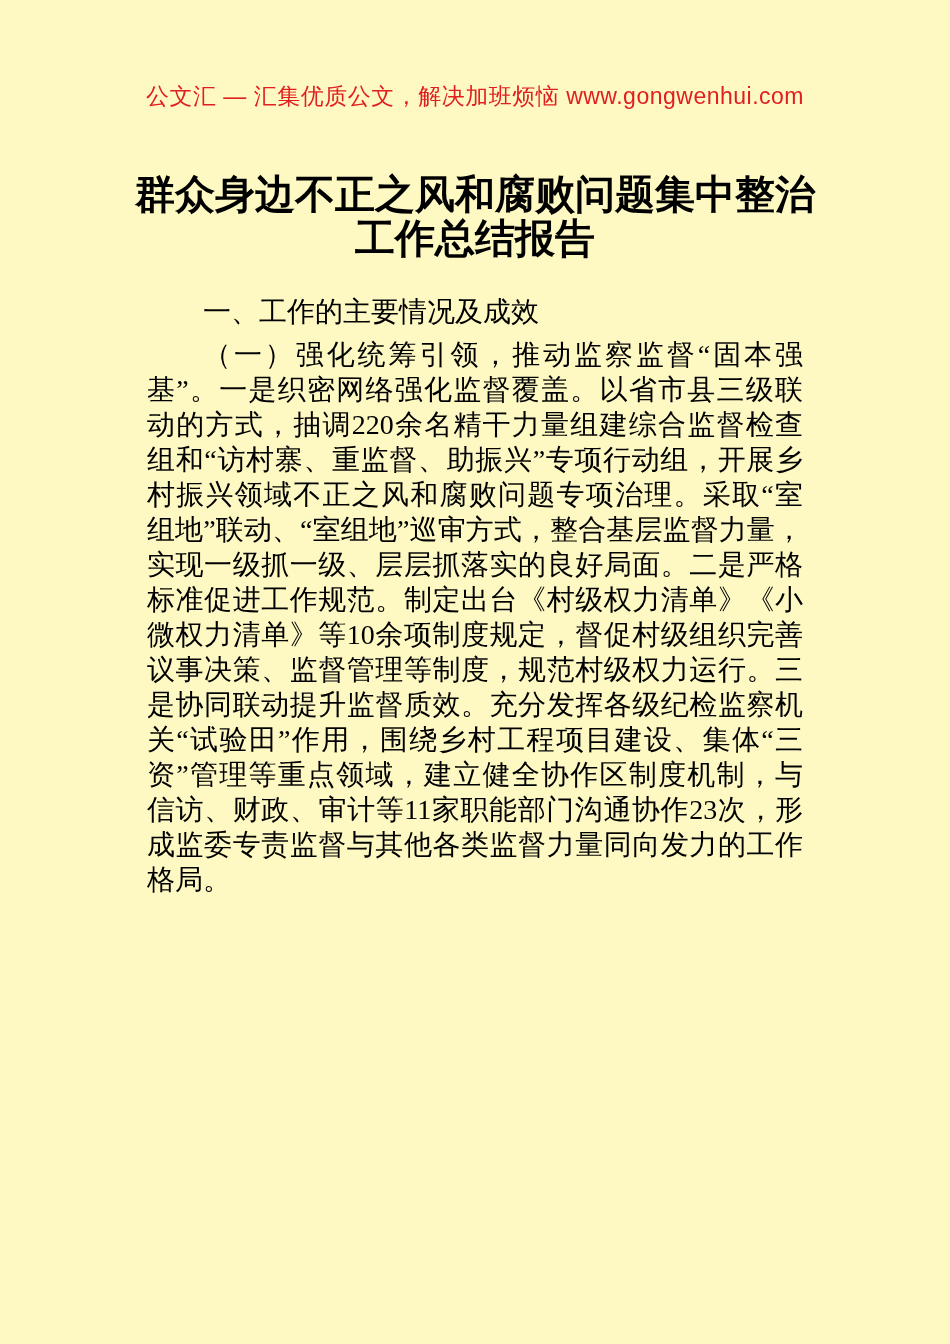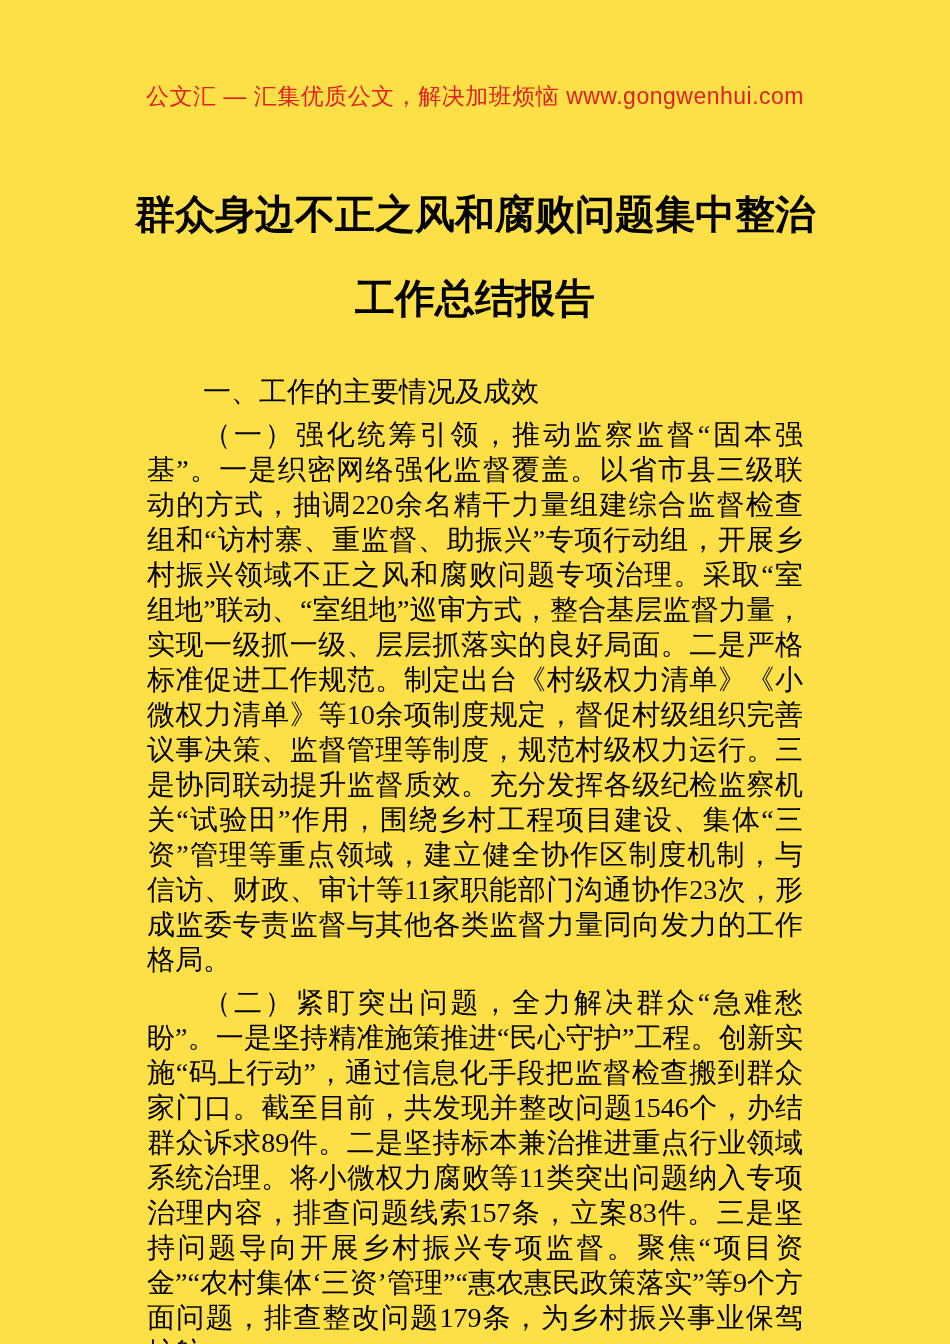--- a/index.html
+++ b/index.html
@@ -5,42 +5,42 @@
   html, body {
     margin: 0;
     padding: 0;
     background: #ffffff;
   }
   .page {
     position: relative;
     width: 950px;
     height: 1344px;
     margin: 0 auto;
-    background: #fde047;
+    background: #fef9c3;
     overflow: hidden;
     box-sizing: border-box;
   }
   .watermark-header {
     margin-top: 82px;
     text-align: center;
     font-family: "Liberation Sans", sans-serif;
     font-size: 23px;
     line-height: 28px;
     color: #e02020;
     letter-spacing: 0.5px;
     white-space: nowrap;
   }
   .doc-title {
     width: 700px;
     margin: 62px auto 0 auto;
     text-align: center;
     font-family: "Liberation Sans", sans-serif;
     font-weight: 600;
     font-size: 40px;
-    line-height: 84px;
+    line-height: 44px;
     color: #000000;
   }
   .doc-body {
     width: 672px;
     margin: 34px auto 0 auto;
     font-family: "Liberation Serif", sans-serif;
     font-size: 28px;
     line-height: 35px;
     color: #000000;
   }
@@ -58,16 +58,15 @@
 
 <div class="page">
 
   <div class="watermark-header">公文汇 — 汇集优质公文，解决加班烦恼 www.gongwenhui.com</div>
 
   <h1 class="doc-title">群众身边不正之风和腐败问题集中整治工作总结报告</h1>
 
   <div class="doc-body">
     <p>一、工作的主要情况及成效</p>
     <p>（一）强化统筹引领，推动监察监督“固本强基”。一是织密网络强化监督覆盖。以省市县三级联动的方式，抽调220余名精干力量组建综合监督检查组和“访村寨、重监督、助振兴”专项行动组，开展乡村振兴领域不正之风和腐败问题专项治理。采取“室组地”联动、“室组地”巡审方式，整合基层监督力量，实现一级抓一级、层层抓落实的良好局面。二是严格标准促进工作规范。制定出台《村级权力清单》《小微权力清单》等10余项制度规定，督促村级组织完善议事决策、监督管理等制度，规范村级权力运行。三是协同联动提升监督质效。充分发挥各级纪检监察机关“试验田”作用，围绕乡村工程项目建设、集体“三资”管理等重点领域，建立健全协作区制度机制，与信访、财政、审计等11家职能部门沟通协作23次，形成监委专责监督与其他各类监督力量同向发力的工作格局。</p>
-    <p>（二）紧盯突出问题，全力解决群众“急难愁盼”。一是坚持精准施策推进“民心守护”工程。创新实施“码上行动”，通过信息化手段把监督检查搬到群众家门口。截至目前，共发现并整改问题1546个，办结群众诉求89件。二是坚持标本兼治推进重点行业领域系统治理。将小微权力腐败等11类突出问题纳入专项治理内容，排查问题线索157条，立案83件。三是坚持问题导向开展乡村振兴专项监督。聚焦“项目资金”“农村集体‘三资’管理”“惠农惠民政策落实”等9个方面问题，排查整改问题179条，为乡村振兴事业保驾护航。</p>
   </div>
 
 </div>
 
 </body></html>

